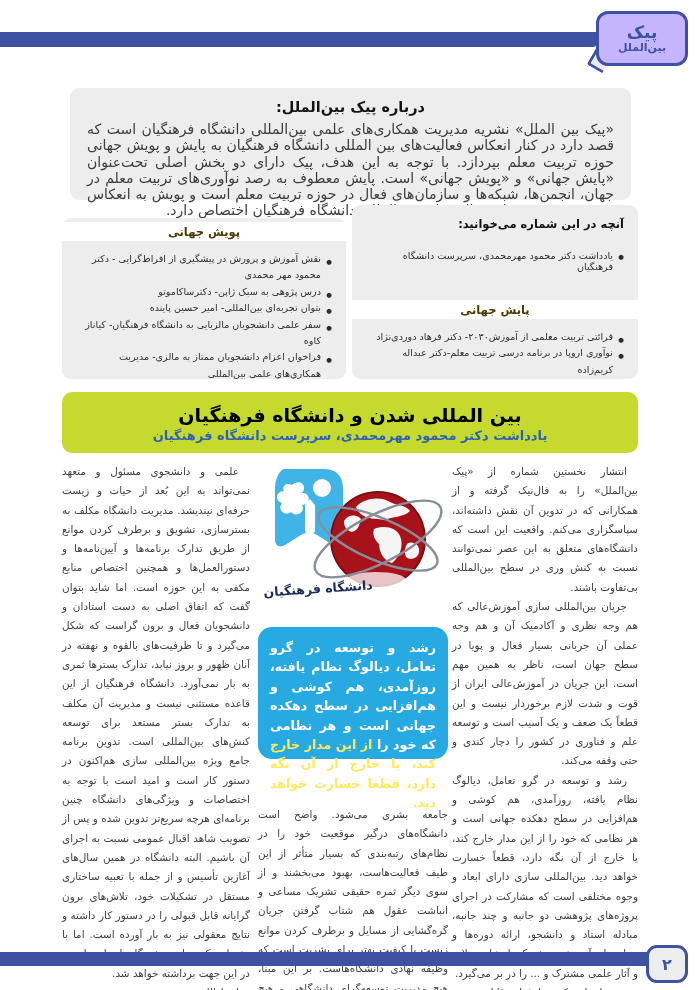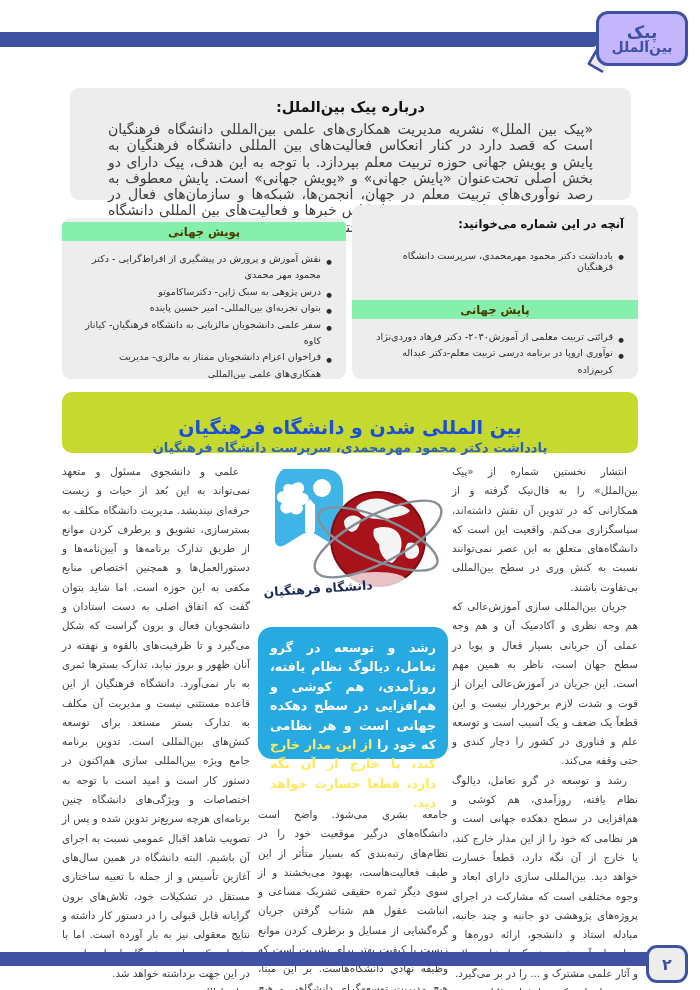--- a/index.html
+++ b/index.html
@@ -12,60 +12,60 @@
     position:absolute;top:32px;left:0;width:616px;height:15px;background:#3f51a3;
     clip-path:polygon(0 0,100% 0,calc(100% - 22px) 100%,0 100%);
   }
   .masthead{
     position:absolute;top:11px;left:596px;width:92px;height:55px;box-sizing:border-box;
     background:#c4b5fd;border:3px solid #3f51a3;border-radius:12px;
     display:flex;flex-direction:column;align-items:center;justify-content:center;
     direction:rtl;z-index:3;
   }
   .masthead .l1{font-size:17px;font-weight:bold;color:#3f51a3;line-height:18px;}
-  .masthead .l2{font-size:14px;font-weight:bold;color:#3f51a3;line-height:13px;}
+  .masthead .l2{font-size:11px;font-weight:bold;color:#3f51a3;line-height:13px;}
   .masthead-tail{
     position:absolute;top:52px;left:590px;width:15px;height:15px;background:#e9e9ee;
     border-left:3px solid #3f51a3;border-bottom:3px solid #3f51a3;
     transform:rotate(30deg);z-index:2;border-bottom-left-radius:3px;
   }
   
   .about{
     position:absolute;top:88px;left:70px;width:561px;height:112px;
-    background:#ededed;border-radius:9px;box-sizing:border-box;padding:11px 38px 0;
+    background:#ededed;border-radius:9px;box-sizing:border-box;padding:11px 17px 0;
   }
   .about-title{margin:0 0 6px;text-align:center;font-size:14.5px;font-weight:bold;color:#141414;direction:rtl;}
   .about-body{
     margin:0;direction:rtl;text-align:justify;text-align-last:center;
     font-size:14px;line-height:16.3px;color:#3c3c3c;
   }
   
   .box{background:#ededed;border-radius:9px;position:absolute;box-sizing:border-box;overflow:hidden;}
   .box-right{top:205px;left:352px;width:286px;height:174px;padding-top:12px;}
   .box-left{top:218px;left:62px;width:284px;height:161px;padding-top:4px;}
   .toc-heading{direction:rtl;text-align:right;font-size:11.5px;font-weight:bold;color:#141414;margin:0 14px 19px;}
   .toc-lead{direction:rtl;text-align:right;font-size:9.6px;color:#2d2d2d;margin:0 14px;position:relative;padding-right:11px;}
   .toc-lead::before{content:"●";position:absolute;right:0;top:3px;font-size:6.5px;color:#2d2d2d;}
   .band{
-    background:#86efac;height:19px;display:flex;align-items:center;justify-content:center;
+    background:#ffffff;height:19px;display:flex;align-items:center;justify-content:center;
     font-weight:bold;font-size:11.5px;color:#4a3b00;direction:rtl;
   }
   .box-right .band{margin-top:28px;}
   .toc-list{list-style:none;margin:10px 14px 14px;padding:0;direction:rtl;}
   .toc-list li{
     position:relative;padding-right:11px;font-size:9.6px;line-height:16.4px;
     color:#2d2d2d;text-align:right;
   }
   .toc-list li::before{content:"●";position:absolute;right:0;top:3px;font-size:6.5px;color:#2d2d2d;}
   
   .title-box{
     position:absolute;top:392px;left:62px;width:576px;height:61px;background:#c5d92f;
     border-radius:10px;text-align:center;direction:rtl;
   }
-  .title-box h1{margin:24px 0 2px;font-size:19px;font-weight:bold;color:#1d4ed8;}
+  .title-box h1{margin:12px 0 2px;font-size:19px;font-weight:bold;color:#000000;}
   .title-box h2{margin:0;font-size:13px;font-weight:bold;color:#2d62b7;}
   
   .col{
     position:absolute;top:462px;direction:rtl;text-align:justify;
     font-size:10.4px;line-height:19.3px;color:#3e3e3e;
   }
   .col p{margin:0;text-indent:11px;}
   .col-r{left:452px;width:186px;}
   .col-l{left:62px;width:188px;}
   .col-m-text{position:absolute;left:258px;top:765px;width:190px;direction:rtl;text-align:justify;

